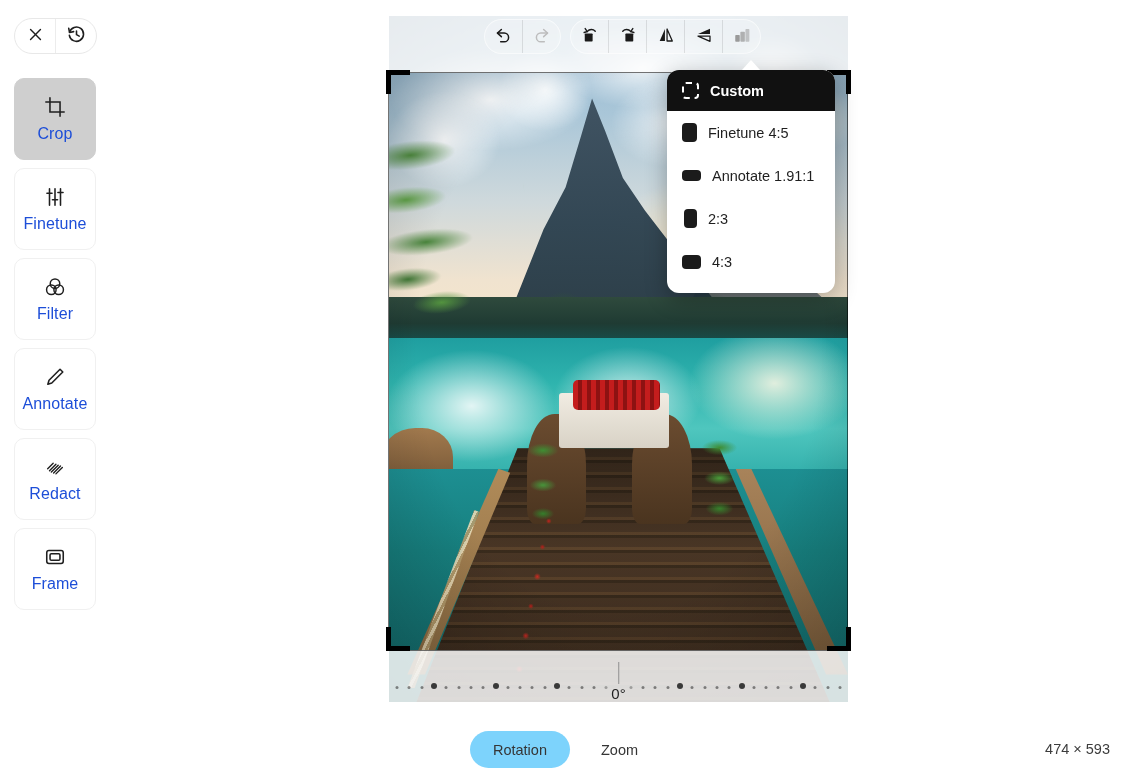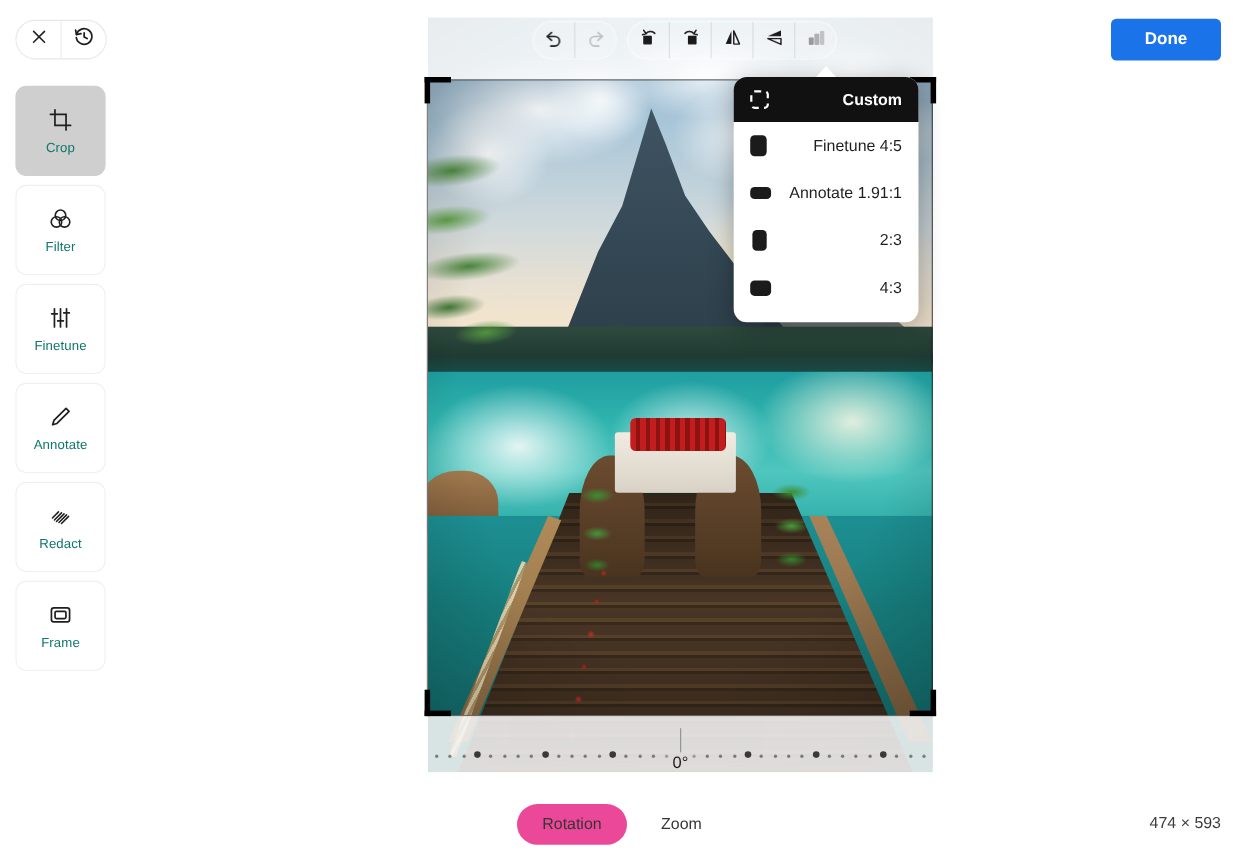--- a/index.html
+++ b/index.html
@@ -38,21 +38,21 @@
 
   
   .rail { position: absolute; left: 14px; top: 78px; width: 82px; }
   .tool {
     width: 82px; height: 82px; margin-bottom: 8px;
     border-radius: 10px; background: #fff; border: 1px solid #f0f0f0;
     display: flex; flex-direction: column; align-items: center; justify-content: center;
     gap: 7px; cursor: pointer; color: #3c3c3c;
   }
   .tool.active { background: #cfcfcf; border-color: #cfcfcf; }
-  .tool .tlabel { font-size: 12px; color: #0f766e; letter-spacing: .1px; }
+  .tool .tlabel { font-size: 16px; color: #1d4ed8; letter-spacing: .1px; }
   .tool svg { display:block; }
 
   
   .stage { position: absolute; left: 389px; top: 16px; width: 459px; height: 686px; }
 
   
   .backdrop {
     position:absolute; left:0; top:0; width:459px; height:686px;
     overflow:hidden;
   }
@@ -263,21 +263,21 @@
     position:absolute; left:742px; top:61px; width:0; height:0; z-index:61;
     border-left:9px solid transparent; border-right:9px solid transparent;
     border-bottom:10px solid #111;
   }
   .dd-arrow.white {
     border-bottom-color:#ffffff; top:60px;
   }
   .dd-item {
     display:flex; align-items:center; gap:11px;
     height:43px; padding:0 15px; cursor:pointer;
-    font-size:14.5px; color:#1f1f1f;justify-content:space-between;
+    font-size:14.5px; color:#1f1f1f;
   }
   .dd-item:first-child {
     background:#111; color:#fff; font-weight:700;
     border-radius:12px 12px 0 0; height:41px;
   }
   .ar { background:#1b1b1b; border-radius:4px; flex:0 0 auto; }
   .ar-custom {
     width:17px; height:17px; border:2.2px dashed #fff; border-radius:4px;
     background:transparent;
   }
@@ -304,21 +304,21 @@
   
   .modes {
     position:absolute; left:0; right:0; top:731px;
     display:flex; justify-content:center; align-items:center; gap:8px;
   }
   .mode {
     height:37px; padding:0 23px; border-radius:19px;
     display:flex; align-items:center; justify-content:center;
     font-size:14.5px; color:#353535; cursor:pointer;
   }
-  .mode.active { background:#ec4899; }
+  .mode.active { background:#7dd3fc; }
 
   .dims {
     position:absolute; right:21px; top:741px;
     font-size:14.5px; color:#3c3c3c;
   }
 </style>
 </head>
 <body>
 
 <div id="app">
@@ -337,57 +337,56 @@
       <span>
         <svg width="19" height="19" viewBox="0 0 24 24" fill="none" stroke="currentColor" stroke-width="2" stroke-linecap="round" stroke-linejoin="round">
           <path d="M3.2 9.2 A9 9 0 1 1 3 13"></path>
             <polyline points="2.2,4.2 3.2,9.4 8.4,8.4"></polyline>
             <polyline points="12,7.5 12,12.2 15.4,14"></polyline>
         </svg>
       </span>
     </div>
   </div>
 
-  <button class="done-btn">Done</button>
 
   <div class="rail">
 
     <div class="tool active">
       <span>
         <svg width="22" height="22" viewBox="0 0 24 24" fill="none" stroke="#1f1f1f" stroke-width="1.7" stroke-linecap="round">
             <path d="M6.5 2v15.5h15.5"></path>
             <path d="M2 6.5h15.5V22"></path>
           </svg>
       </span>
       <span class="tlabel">Crop</span>
-    </div>
-
-    <div class="tool">
-      <span>
-        <svg width="22" height="22" viewBox="0 0 24 24" fill="none" stroke="#1f1f1f" stroke-width="1.6">
-            <circle cx="12" cy="8.4" r="5.2"></circle>
-            <circle cx="8" cy="15" r="5.2"></circle>
-            <circle cx="16" cy="15" r="5.2"></circle>
-          </svg>
-      </span>
-      <span class="tlabel">Filter</span>
     </div>
 
     <div class="tool">
       <span>
         <svg width="22" height="22" viewBox="0 0 24 24" fill="none" stroke="#1f1f1f" stroke-width="1.7" stroke-linecap="round">
           <line x1="6" y1="3" x2="6" y2="21"></line>
             <line x1="12" y1="3" x2="12" y2="21"></line>
             <line x1="18" y1="3" x2="18" y2="21"></line>
           <line x1="3.2" y1="8" x2="8.8" y2="8"></line>
             <line x1="9.2" y1="15" x2="14.8" y2="15"></line>
             <line x1="15.2" y1="7" x2="20.8" y2="7"></line>
         </svg>
       </span>
       <span class="tlabel">Finetune</span>
+    </div>
+
+    <div class="tool">
+      <span>
+        <svg width="22" height="22" viewBox="0 0 24 24" fill="none" stroke="#1f1f1f" stroke-width="1.6">
+            <circle cx="12" cy="8.4" r="5.2"></circle>
+            <circle cx="8" cy="15" r="5.2"></circle>
+            <circle cx="16" cy="15" r="5.2"></circle>
+          </svg>
+      </span>
+      <span class="tlabel">Filter</span>
     </div>
 
     <div class="tool">
       <span>
         <svg width="22" height="22" viewBox="0 0 24 24" fill="none" stroke="#1f1f1f" stroke-width="1.7" stroke-linejoin="round">
             <path d="M17.5 3.5 20.5 6.5 8.5 18.5 4.2 19.8 5.5 15.5z"></path>
           </svg>
       </span>
       <span class="tlabel">Annotate</span>
     </div>

